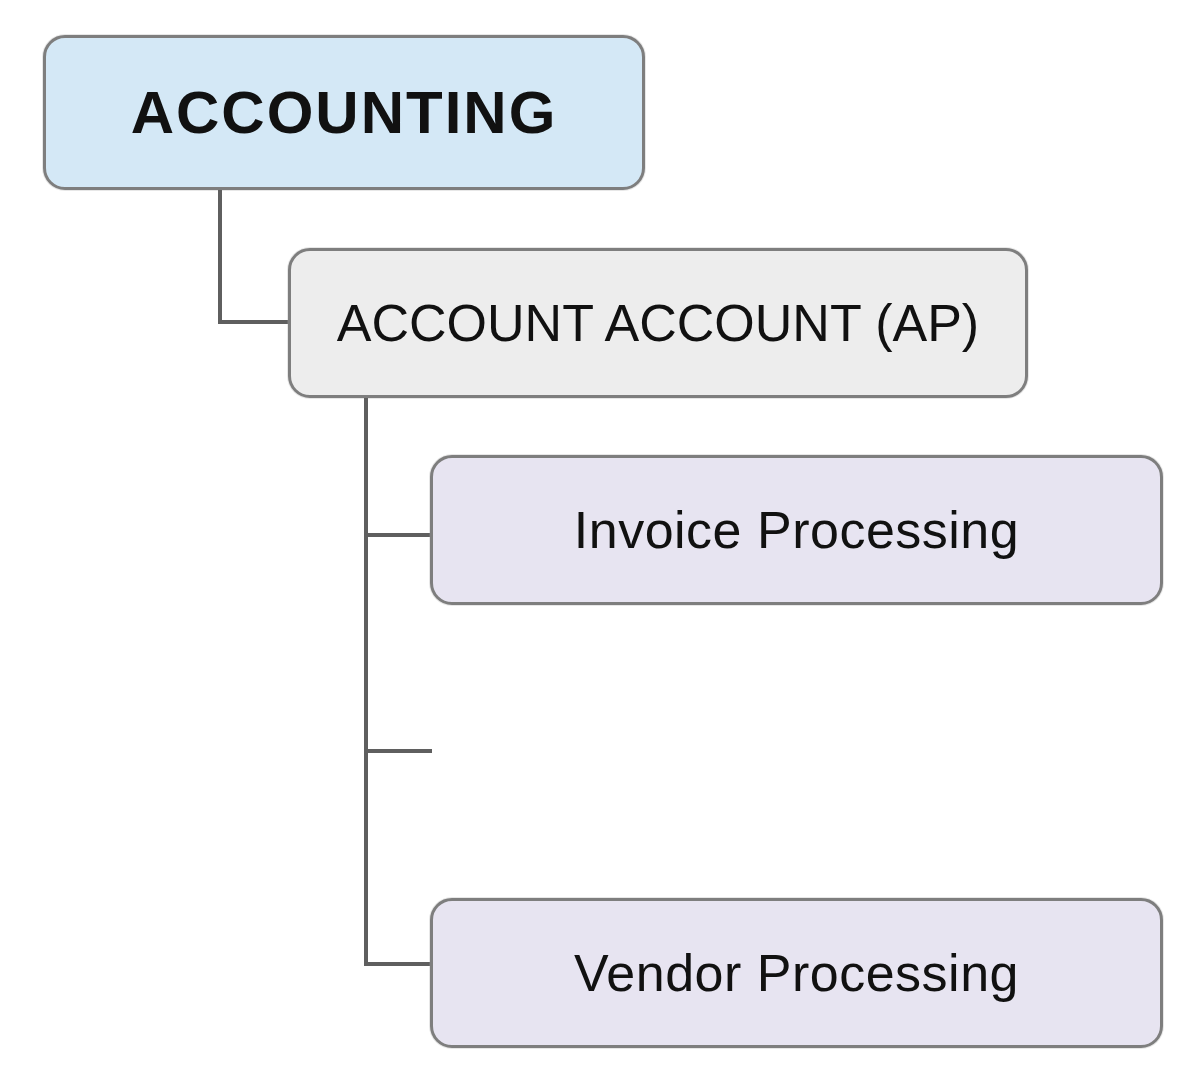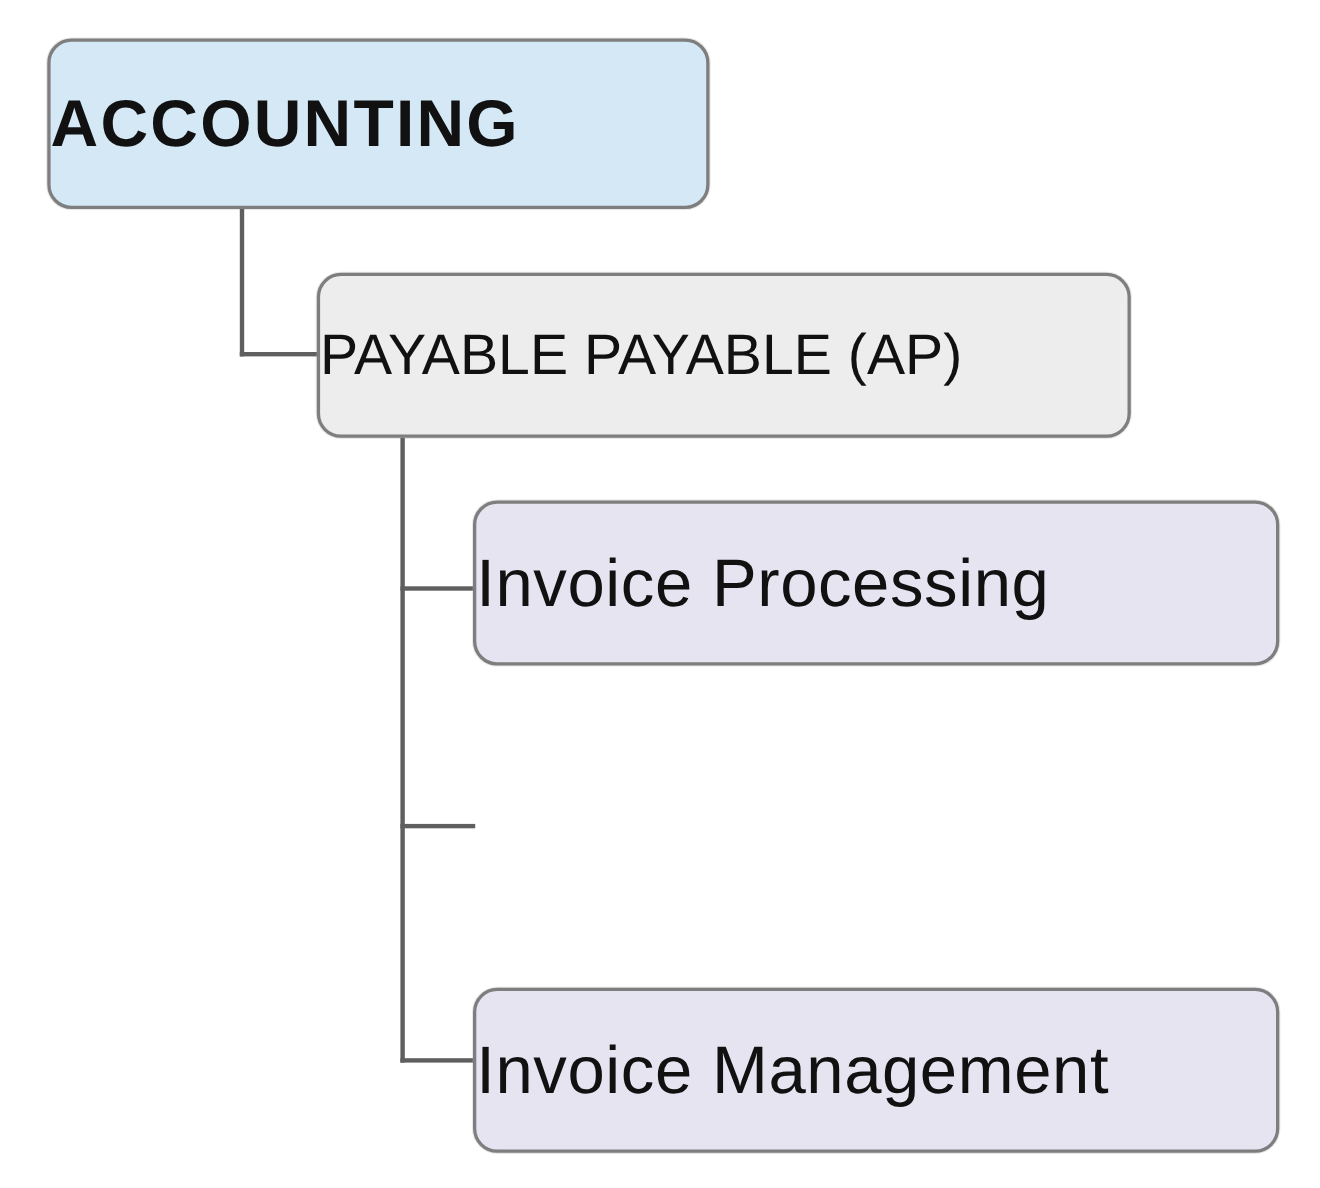--- a/index.html
+++ b/index.html
@@ -15,41 +15,42 @@
     font-family: "Liberation Sans", "DejaVu Sans", sans-serif;
     overflow: hidden;
   }
   .node {
     position: absolute;
     box-sizing: border-box;
     border: 3px solid #7e7e7e;
     border-radius: 22px;
     display: flex;
     align-items: center;
+    justify-content: center;
     color: #111111;
     text-align: center;
     box-shadow: 0 0 0 1px rgba(160,160,160,0.25);
   }
   .node-root {
     left: 43px; top: 35px; width: 602px; height: 155px;
     background: #d4e8f6;
     font-size: 60px;
     font-weight: 700;
     letter-spacing: 2px;
   }
   .node-ap {
     left: 288px; top: 248px; width: 740px; height: 150px;
     background: #ededed;
     font-size: 52px;
     font-weight: 400;
   }
   .node-leaf {
     left: 430px; width: 733px; height: 150px;
     background: #e7e4f1;
-    font-size: 61px;
+    font-size: 52px;
     font-weight: 400;
     letter-spacing: 0.5px;
   }
   .leaf-1 { top: 455px; }
   .leaf-2 { top: 677px; }
   .leaf-3 { top: 898px; }
   .line {
     position: absolute;
     background: #5f5f5f;
   }
@@ -66,30 +67,30 @@
 <div id="canvas">
 
   <div class="node node-root">
     <span>ACCOUNTING</span>
   </div>
 
   <div class="line line-v1"></div>
   <div class="line line-h1"></div>
 
   <div class="node node-ap">
-    <span>PAYABLE PAYABLE (AP)</span>
+    <span>ACCOUNT ACCOUNT (AP)</span>
   </div>
 
   <div class="line line-trunk"></div>
   <div class="line line-b1"></div>
   <div class="line line-b2"></div>
   <div class="line line-b3"></div>
 
   <div class="node node-leaf leaf-1">
     <span>Invoice Processing</span>
   </div>
 
 
   <div class="node node-leaf leaf-3">
-    <span>Invoice Management</span>
+    <span>Vendor Processing</span>
   </div>
 
 </div>
 
 </body></html>

